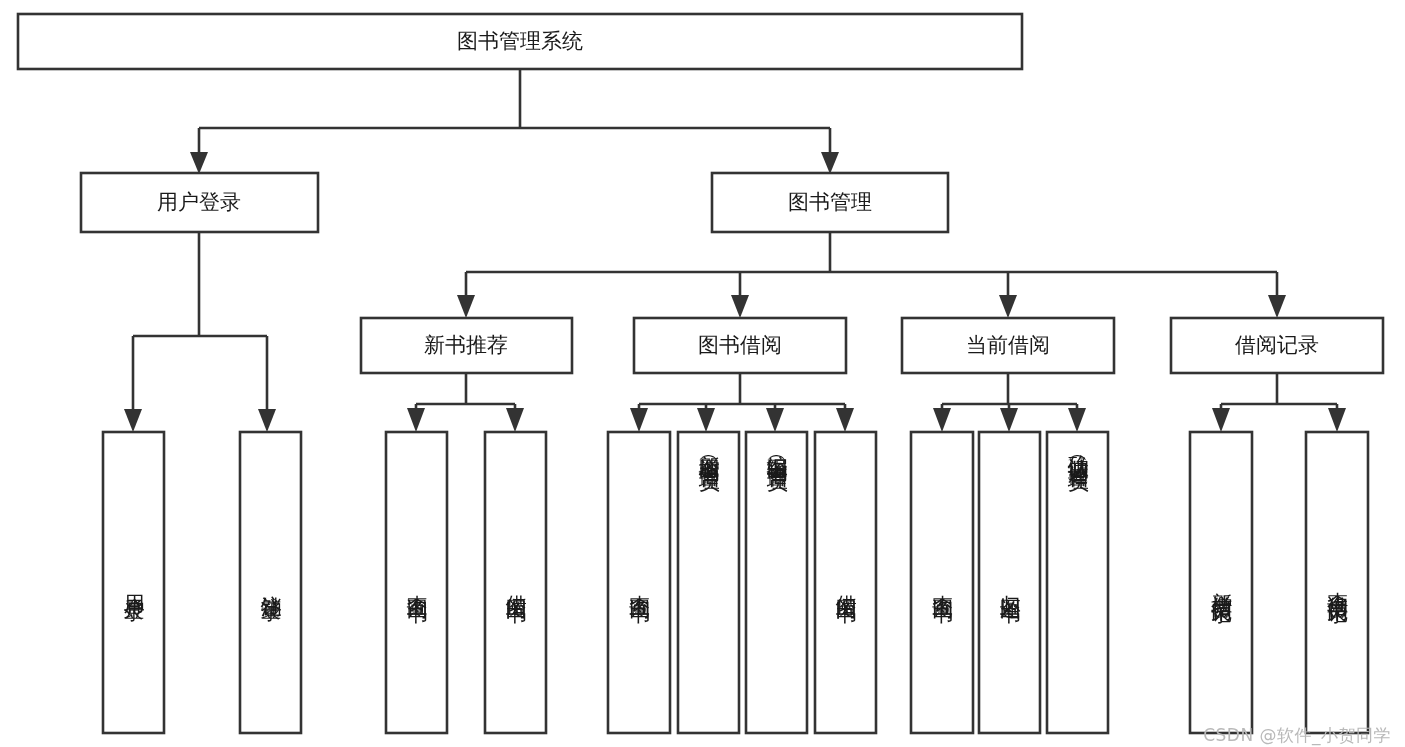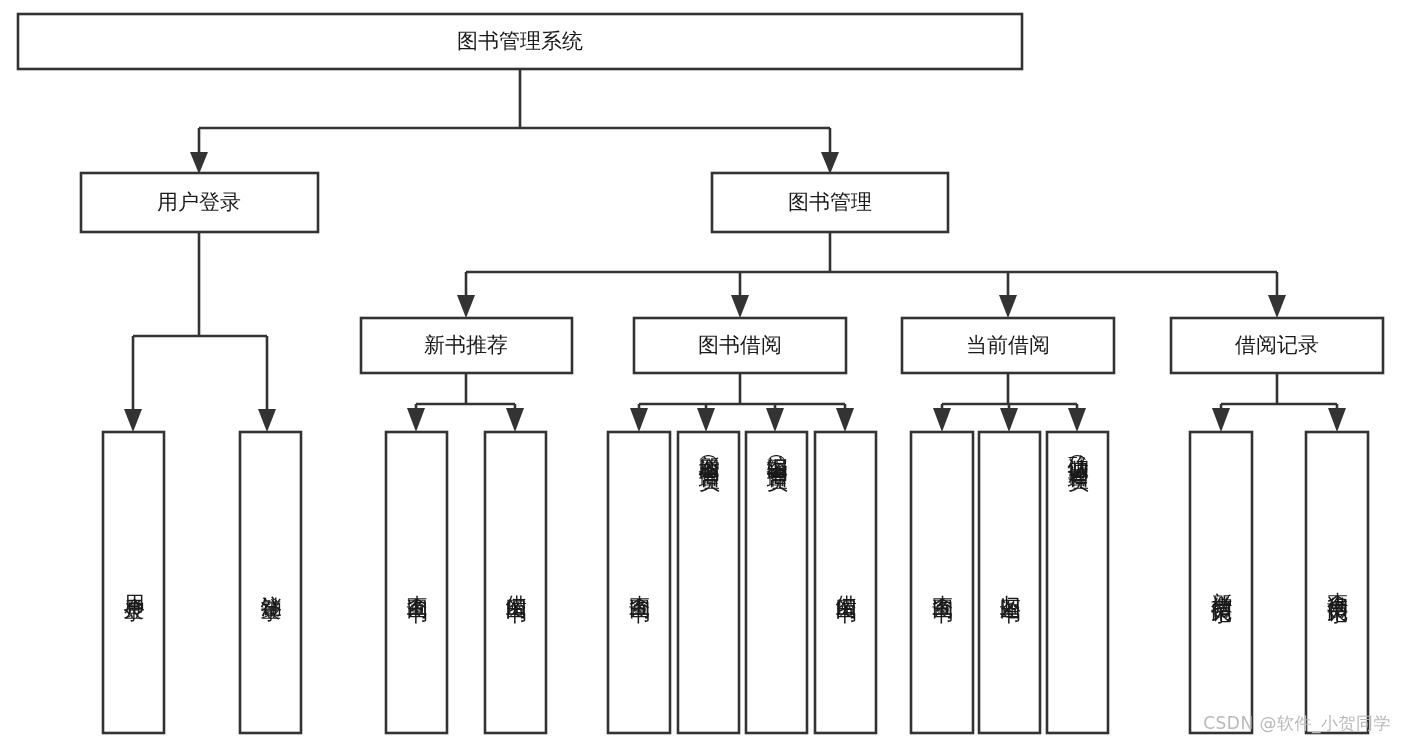--- a/index.html
+++ b/index.html
@@ -59,21 +59,21 @@
     line-height: 1.12;
     letter-spacing: 2.5px;
     white-space: nowrap;
     text-align: center;
     pointer-events: none;
     user-select: none;
   }
   #watermark {
     position: absolute;
     right: 14px;
-    bottom: 12px;
+    bottom: 0;
     color: #b9b9b9;
     font-family: "DejaVu Sans", "Liberation Sans", sans-serif;
     font-size: 17px;
     letter-spacing: 0.5px;
     white-space: nowrap;
     user-select: none;
   }
 </style>
 </head>
 <body>

